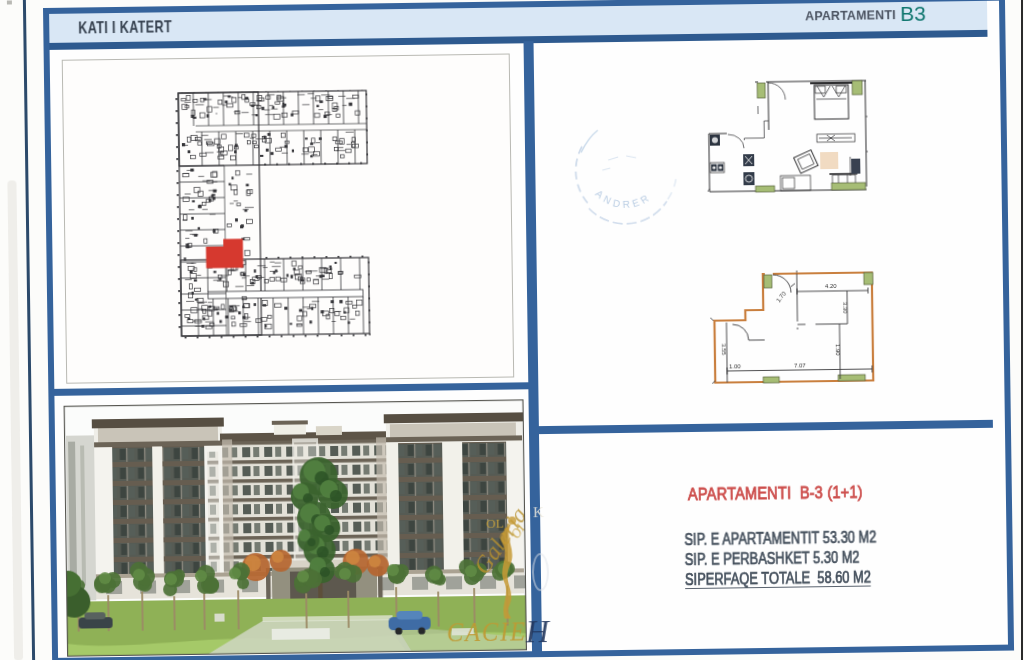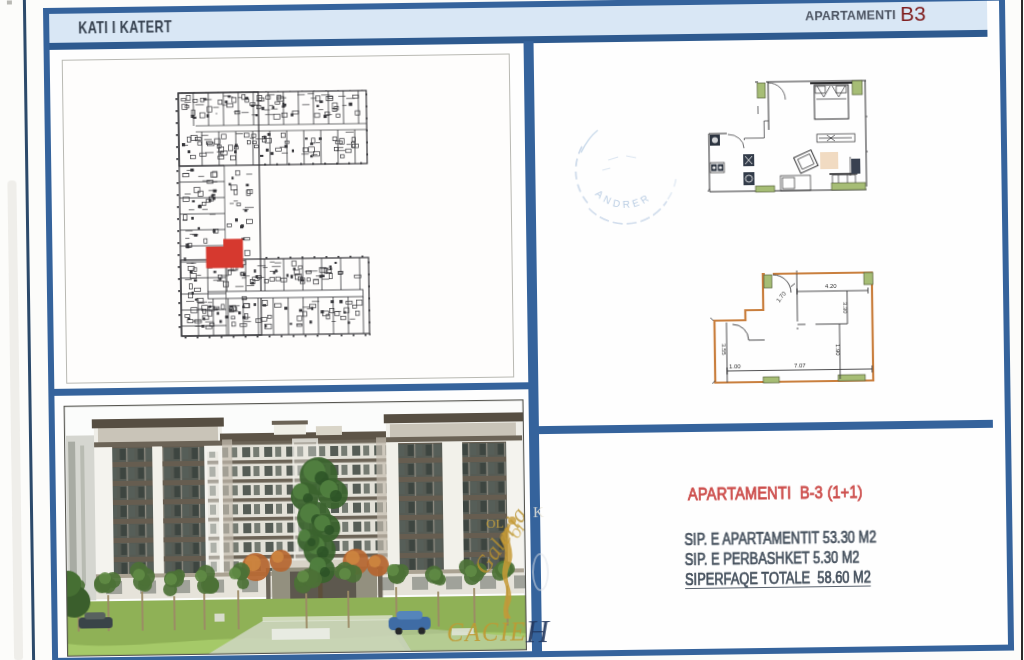--- a/index.html
+++ b/index.html
@@ -22,21 +22,21 @@
   <div class="abs" style="left:43px;top:8px;width:950px;height:643.5px;border:6px solid #35639c;background:#fefefe;"></div>
 
   <div class="abs" style="left:49px;top:14px;width:938px;height:29px;background:#d9e7f5;"></div>
 
   <div class="abs" style="left:49px;top:43px;width:938px;height:7px;background:#2e5a8f;"></div>
 
   <div class="abs" style="left:78px;top:18.5px;font-size:17px;font-weight:bold;letter-spacing:0.5px;color:#35404e;transform:scaleX(0.74);transform-origin:0 0;">KATI I KATERT</div>
 
   <div class="abs" style="left:805px;top:18.5px;font-size:13.5px;letter-spacing:0.2px;color:#4a5260;font-weight:bold;transform:scaleX(0.92);transform-origin:0 0;">APARTAMENTI</div>
 
-  <div class="abs" style="left:900px;top:13.5px;font-size:21px;color:#7f1d1d;">B3</div>
+  <div class="abs" style="left:900px;top:13.5px;font-size:21px;color:#0f766e;">B3</div>
 
   <div class="abs" style="left:526px;top:511px;font-family:'Liberation Serif';font-size:15px;color:#ece8dd;opacity:0.85;z-index:5;">K</div>
 
   <div class="abs" style="left:524px;top:560px;width:13px;height:34px;border:2px solid #dfe3ea;border-radius:50%;opacity:0.5;z-index:5;"></div>
 
   <div class="abs" style="left:523px;top:48px;width:10px;height:612px;background:#35639c;"></div>
 
   <div class="abs" style="left:61px;top:60px;width:446px;height:322px;border:1px solid #b9b9b3;background:#fefdfc;"></div>
 
   <div class="abs" style="left:174px;top:94px;width:192px;height:248px;"><svg width="192" height="248" viewBox="0 0 192 248">

